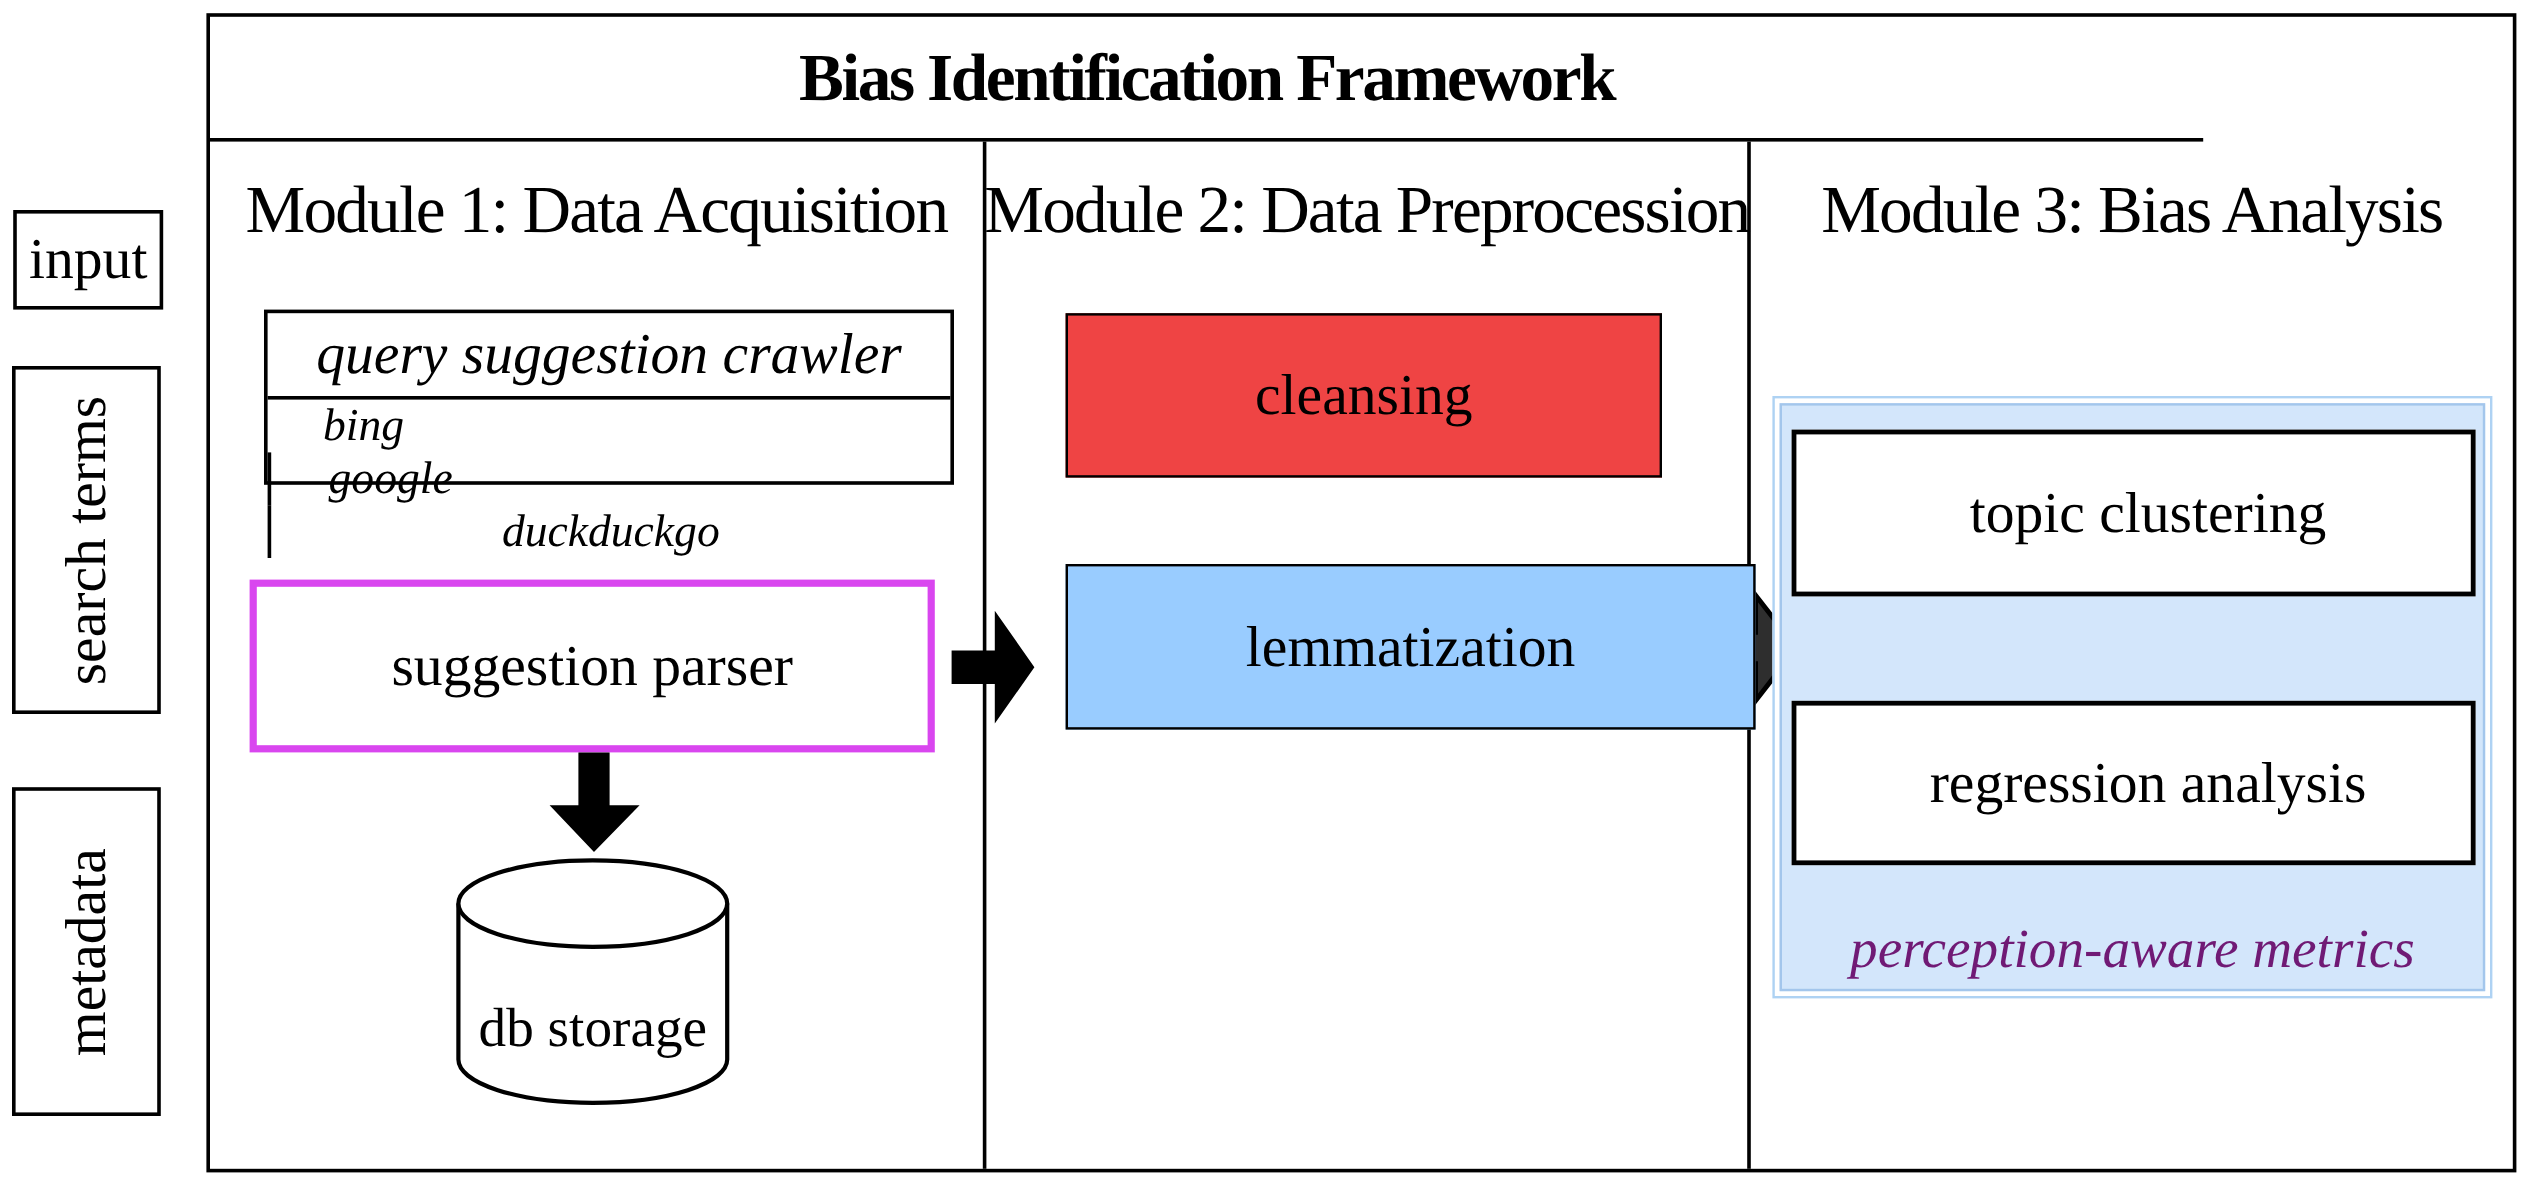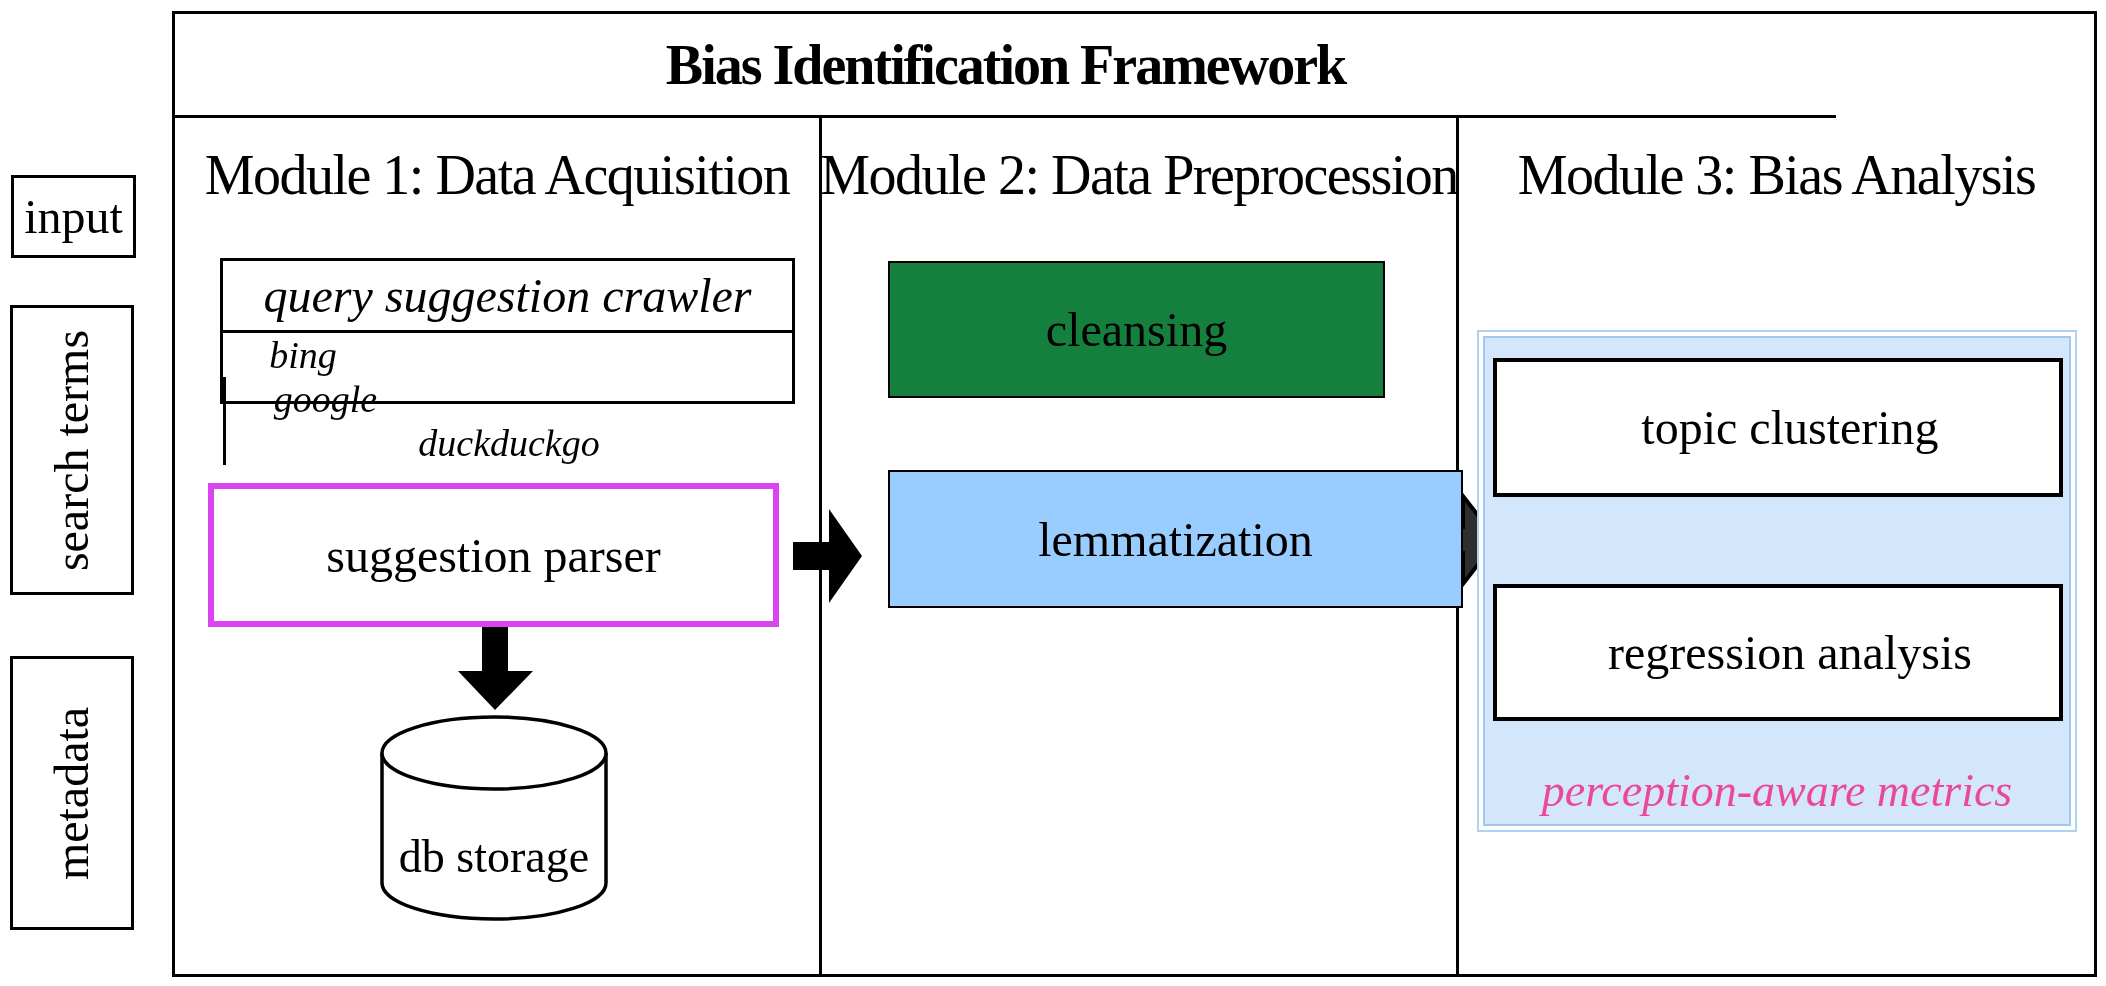--- a/index.html
+++ b/index.html
@@ -93,22 +93,22 @@
 
     <polygon points="1428,527 1463,527 1463,496 1497,540 1463,584 1463,553 1428,553" fill="#2e2e2e" stroke="#000000" stroke-width="4"></polygon>
 
     <g>
       <path d="M382,753 L382,883 A112,36 0 0 0 606,883 L606,753" fill="#ffffff" stroke="#000000" stroke-width="3.5"></path>
       <ellipse cx="494" cy="753" rx="112" ry="36" fill="#ffffff" stroke="#000000" stroke-width="3.5"></ellipse>
     </g>
   </svg>
   <div class="abs storage-label" style="left:382px; top:830px; width:224px;">db storage</div>
 
-  <div class="abs center proc-box" style="left:888px; top:261px; width:497px; height:137px; background:#15803d;">cleansing</div>
+  <div class="abs center proc-box" style="left:888px; top:261px; width:497px; height:137px; background:#ef4444;">cleansing</div>
   <div class="abs center proc-box" style="left:888px; top:470px; width:575px; height:138px; background:#99ccff;">lemmatization</div>
 
   <div class="abs analysis-outer" style="left:1477px; top:330px; width:600px; height:502px;"></div>
   <div class="abs analysis-inner" style="left:1483px; top:336px; width:588px; height:490px; background:#d3e6fb;"></div>
   <div class="abs center analysis-box" style="left:1493px; top:358px; width:570px; height:139px;">topic clustering</div>
   <div class="abs center analysis-box" style="left:1493px; top:584px; width:570px; height:137px;">regression analysis</div>
-  <div class="abs center note" style="left:1483px; top:758px; width:588px; height:64px; color:#ec4899;text-align:right;">perception-aware metrics</div>
+  <div class="abs center note" style="left:1483px; top:758px; width:588px; height:64px; color:#701a75;text-align:right;">perception-aware metrics</div>
 
 </div>
 
 </body></html>

